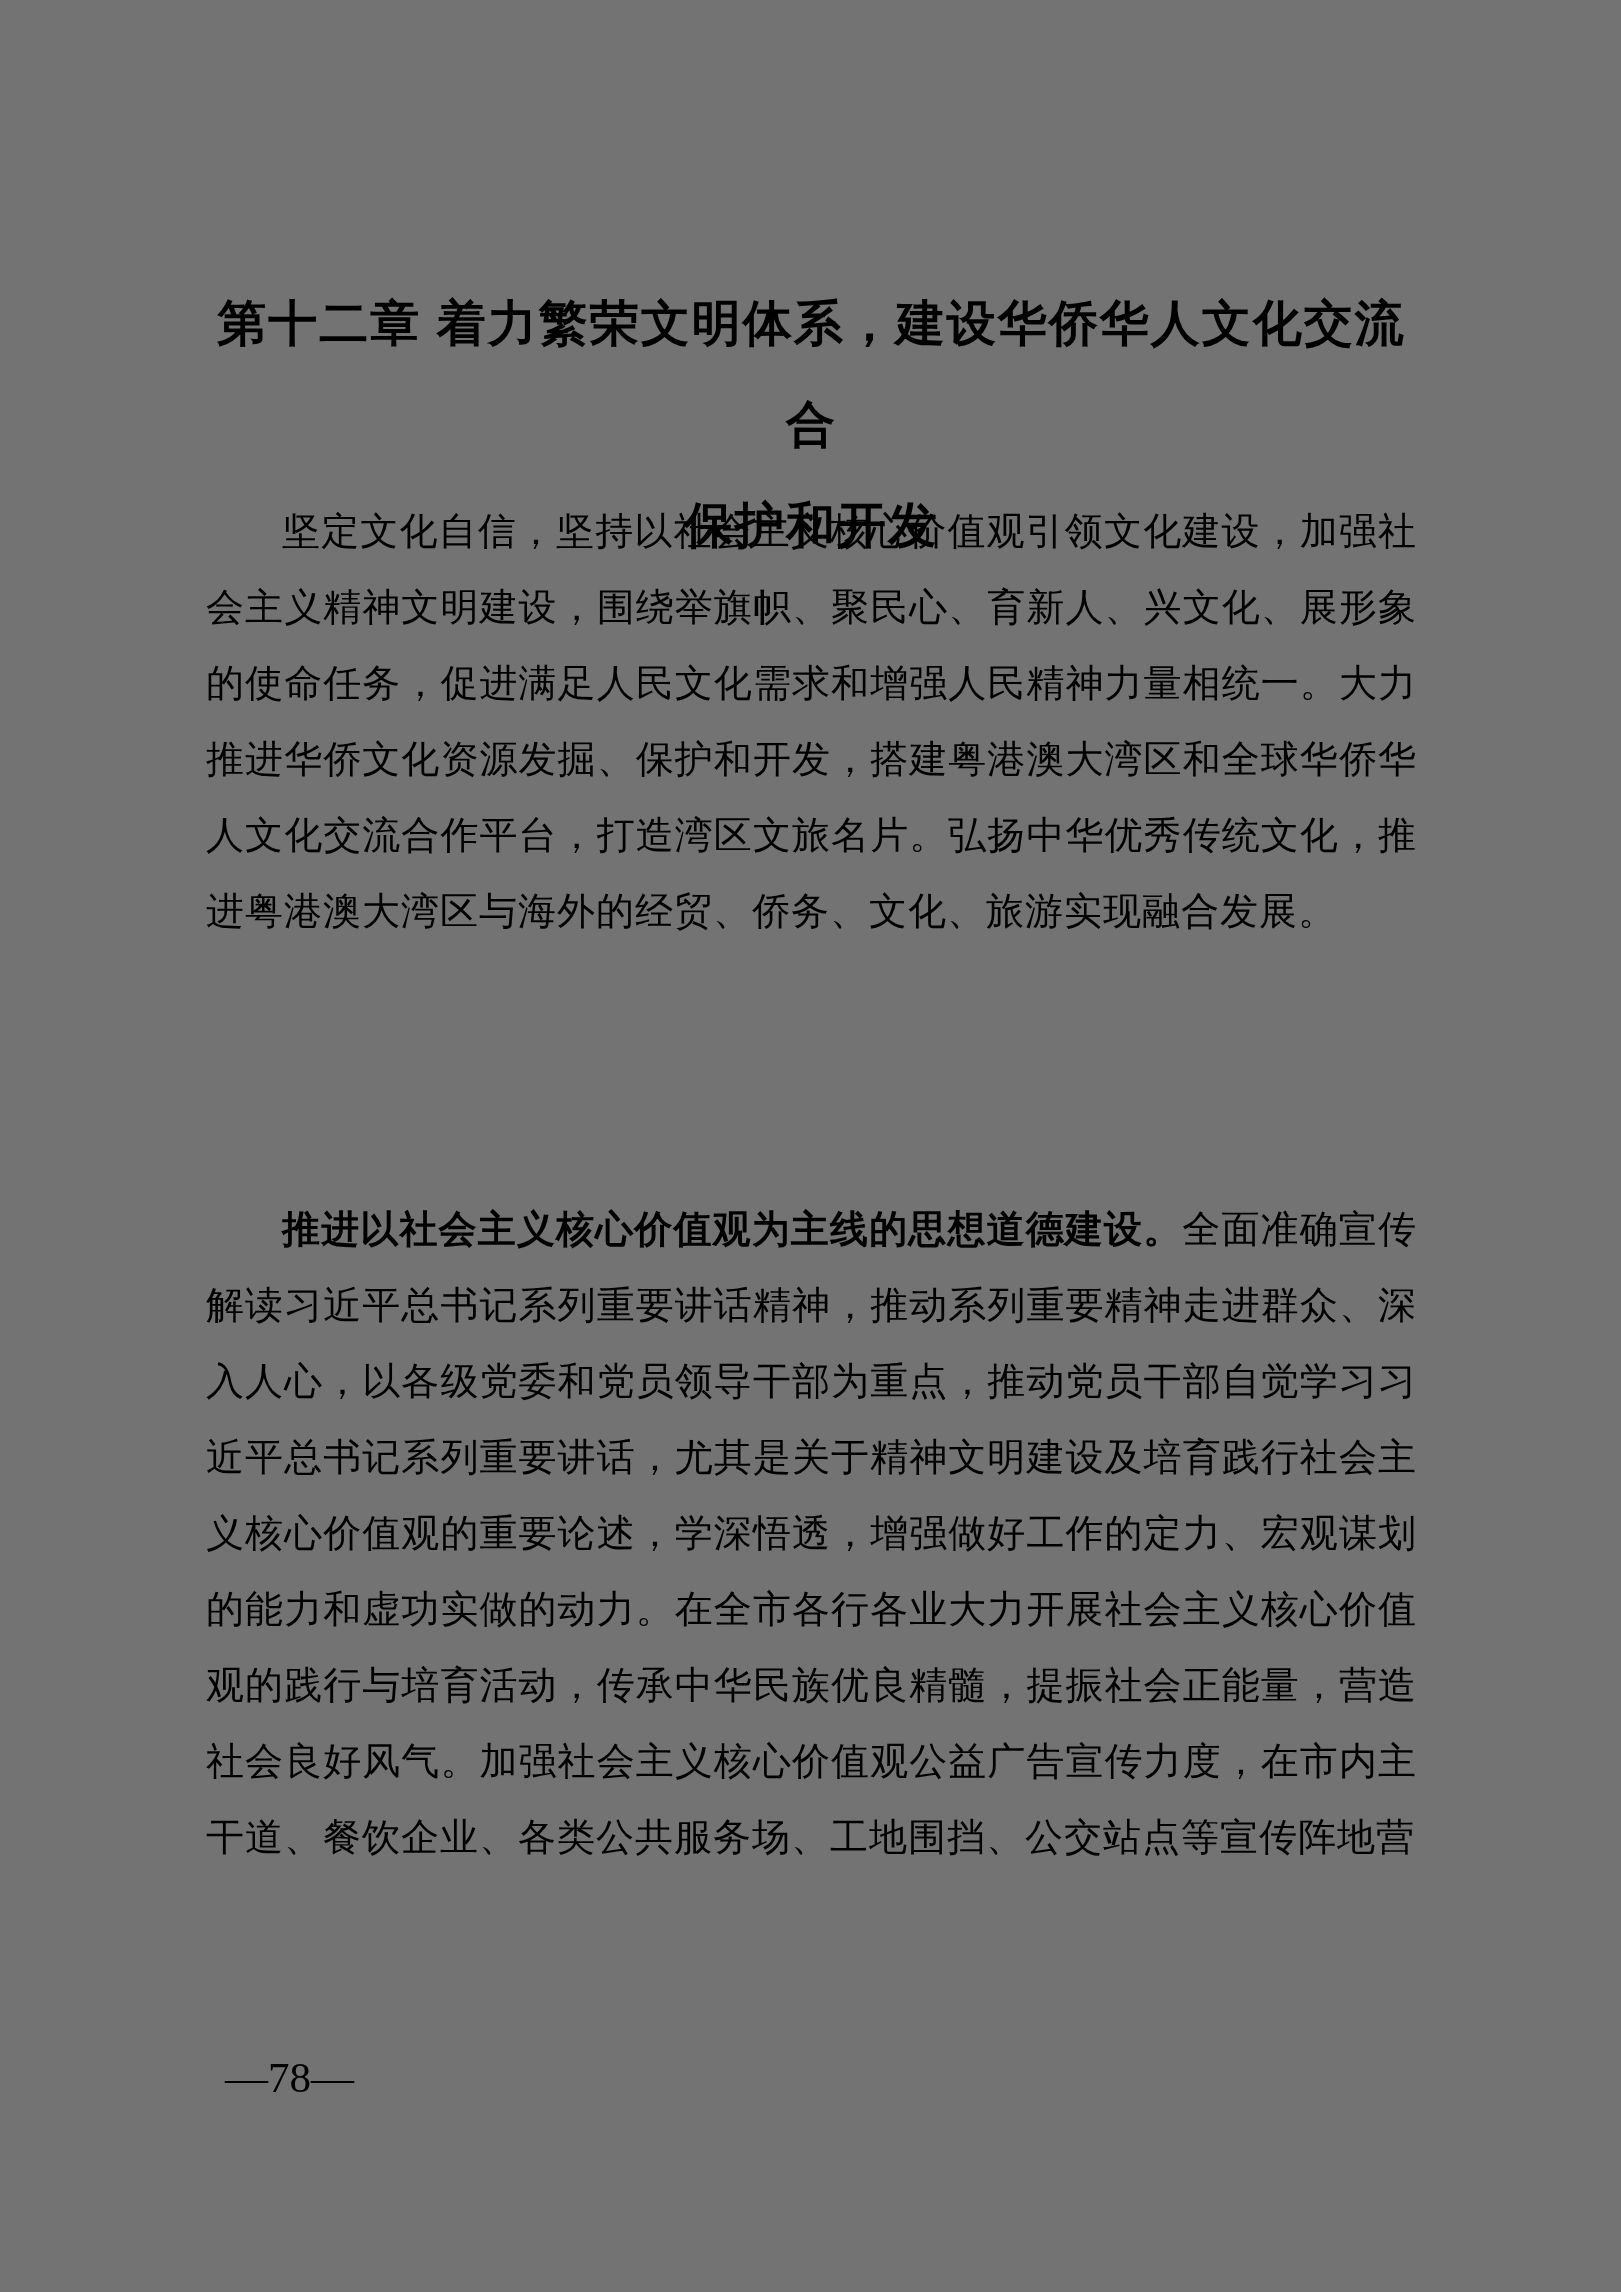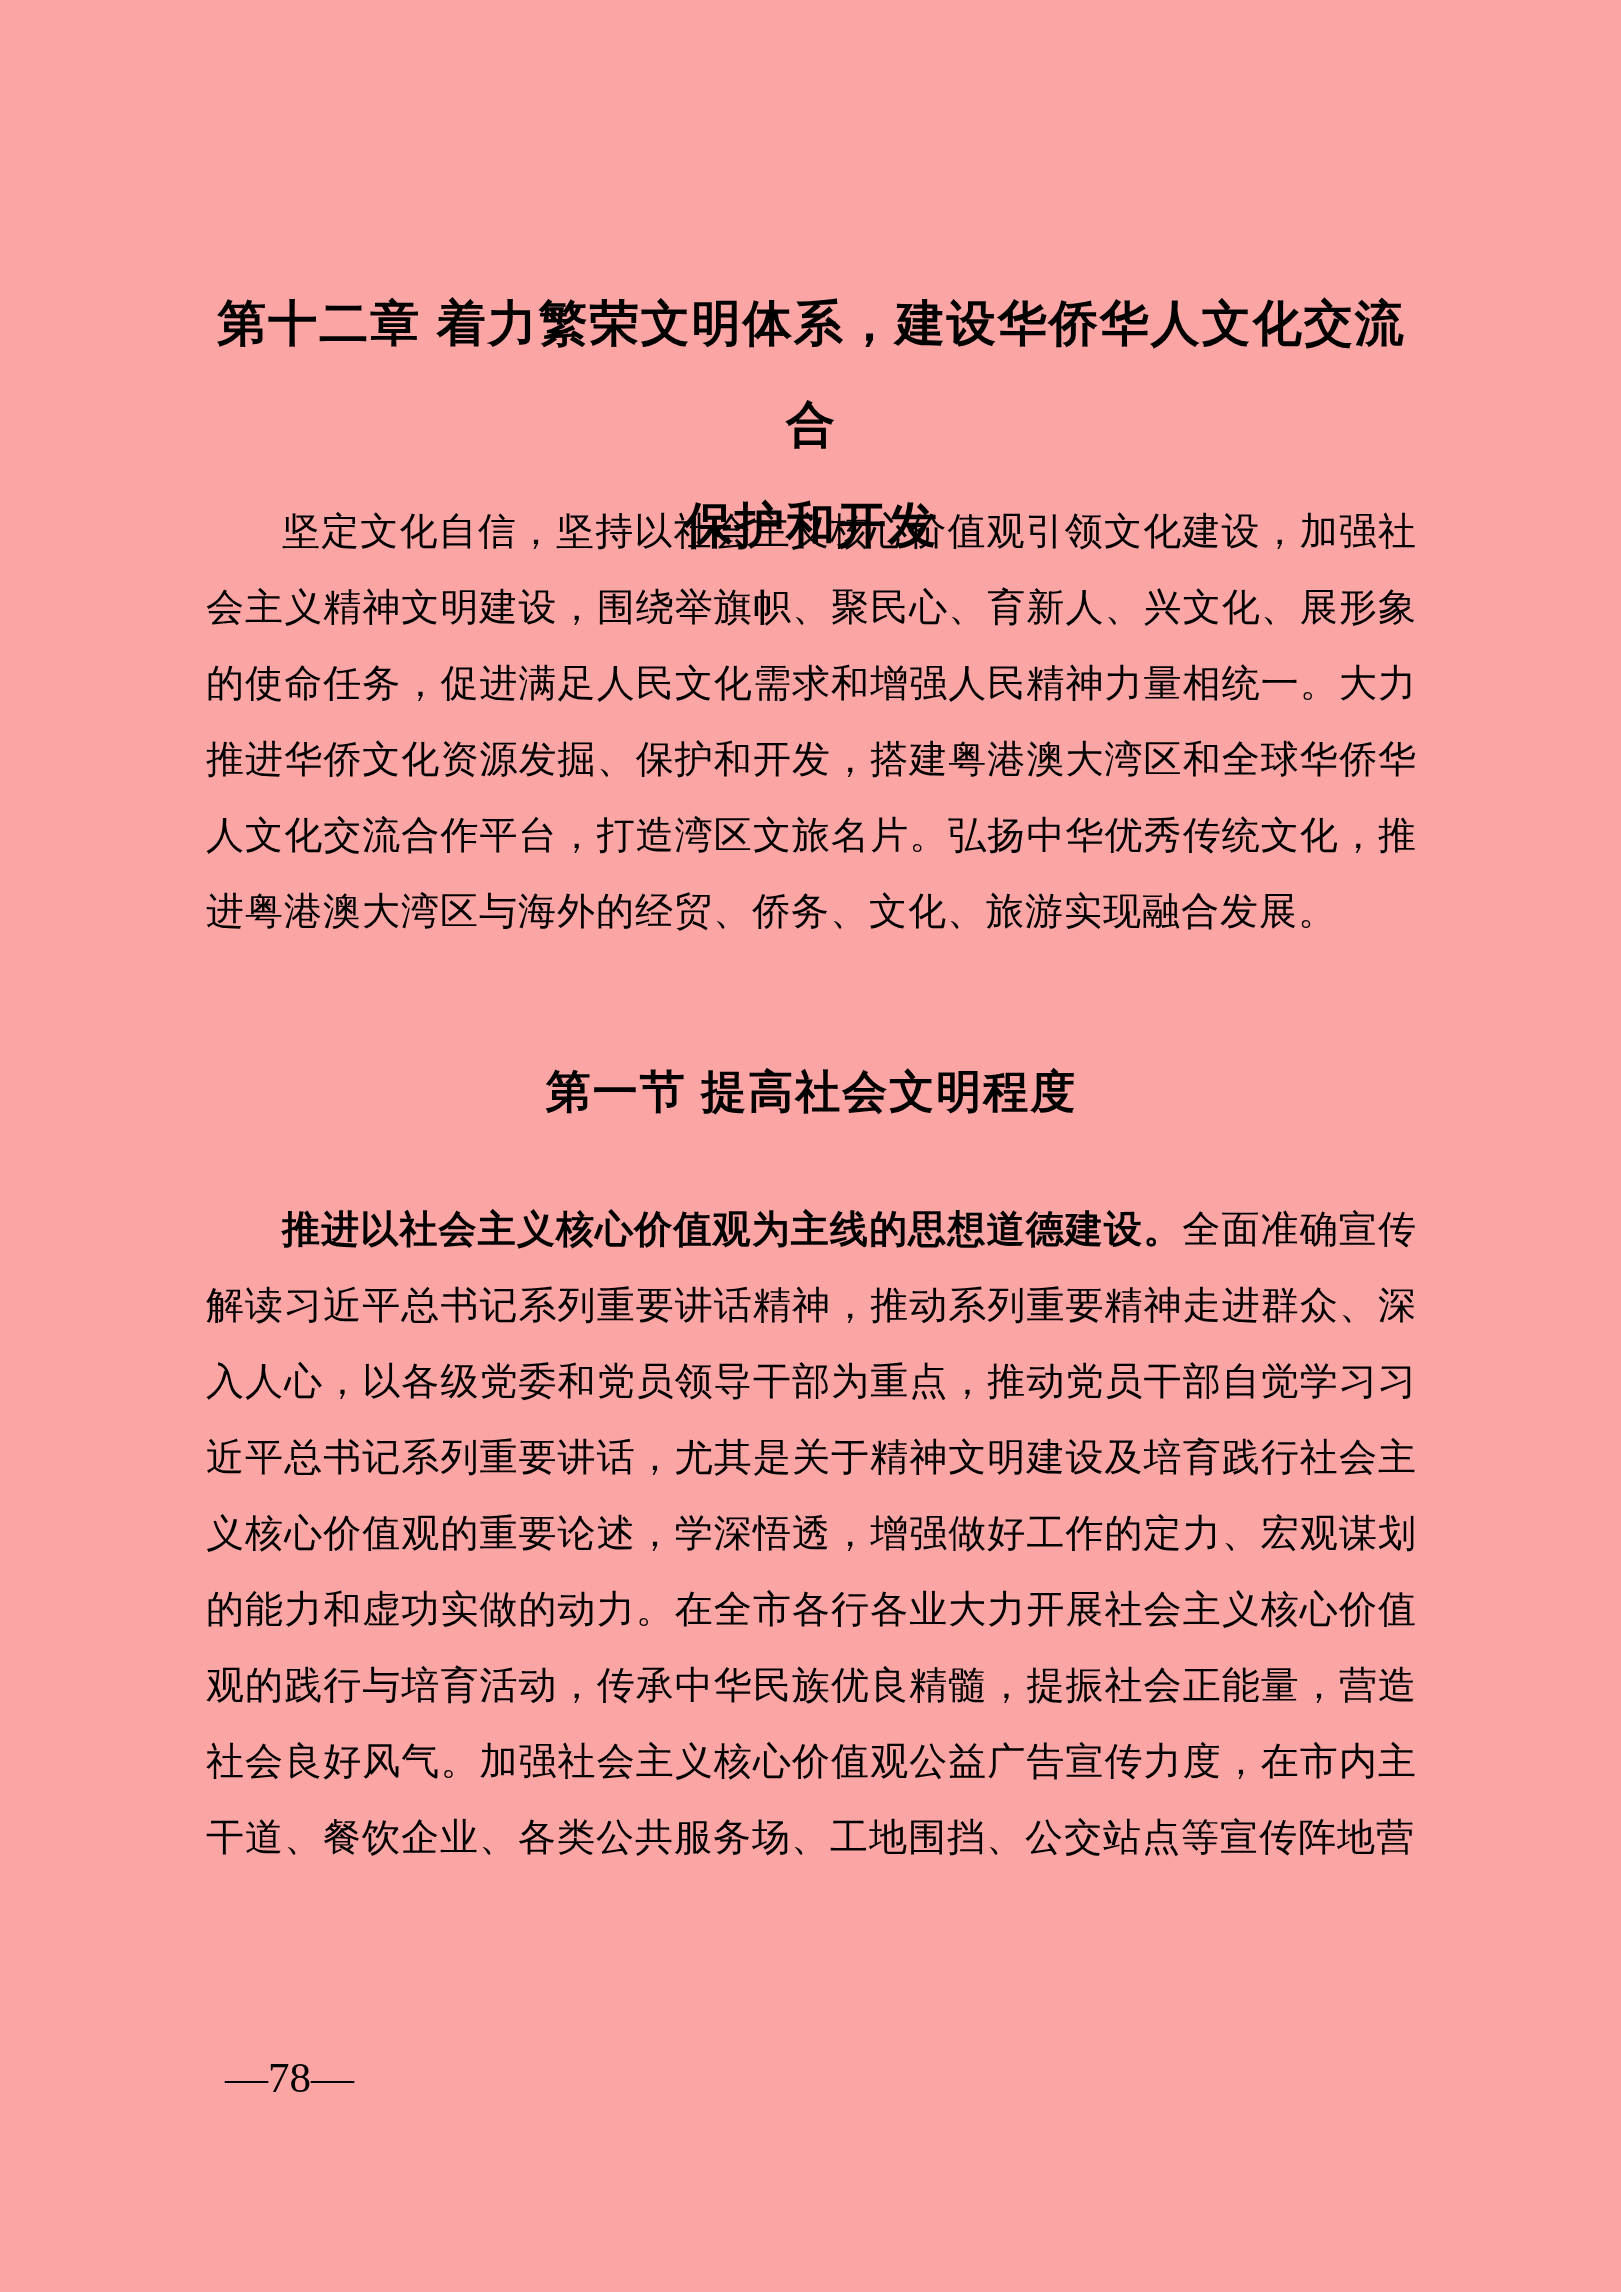--- a/index.html
+++ b/index.html
@@ -1,21 +1,21 @@
 <!DOCTYPE html>
 <html><head>
 <meta charset="utf-8">
 <style>
   * { margin: 0; padding: 0; box-sizing: border-box; }
   html, body { background: #e8e8e8; }
   .page {
     position: relative;
     width: 1621px;
     height: 2293px;
-    background: #fca5a5;
+    background: #737373;
     margin: 0 auto;
     overflow: hidden;
     color: #000000;
   }
   .content-col {
     position: absolute;
     left: 206px;
     width: 1211px;
   }
   .chapter-title {
@@ -65,20 +65,19 @@
 
 <div class="page">
 
   <div class="content-col chapter-title">
     <div>第十二章 着力繁荣文明体系，建设华侨华人文化交流合</div>
     <div>保护和开发</div>
   </div>
 
   <p class="content-col body-para para1">坚定文化自信，坚持以社会主义核心价值观引领文化建设，加强社会主义精神文明建设，围绕举旗帜、聚民心、育新人、兴文化、展形象的使命任务，促进满足人民文化需求和增强人民精神力量相统一。大力推进华侨文化资源发掘、保护和开发，搭建粤港澳大湾区和全球华侨华人文化交流合作平台，打造湾区文旅名片。弘扬中华优秀传统文化，推进粤港澳大湾区与海外的经贸、侨务、文化、旅游实现融合发展。</p>
 
-  <div class="content-col section-title">第一节 提高社会文明程度</div>
 
   <p class="content-col body-para para2"><span class="lead-bold">推进以社会主义核心价值观为主线的思想道德建设。</span><span>全面准确宣传解读习近平总书记系列重要讲话精神，推动系列重要精神走进群众、深入人心，以各级党委和党员领导干部为重点，推动党员干部自觉学习习近平总书记系列重要讲话，尤其是关于精神文明建设及培育践行社会主义核心价值观的重要论述，学深悟透，增强做好工作的定力、宏观谋划的能力和虚功实做的动力。在全市各行各业大力开展社会主义核心价值观的践行与培育活动，传承中华民族优良精髓，提振社会正能量，营造社会良好风气。加强社会主义核心价值观公益广告宣传力度，在市内主干道、餐饮企业、各类公共服务场、工地围挡、公交站点等宣传阵地营</span></p>
 
   <div class="page-number">—78—</div>
 
 </div>
 
 
 </body></html>

